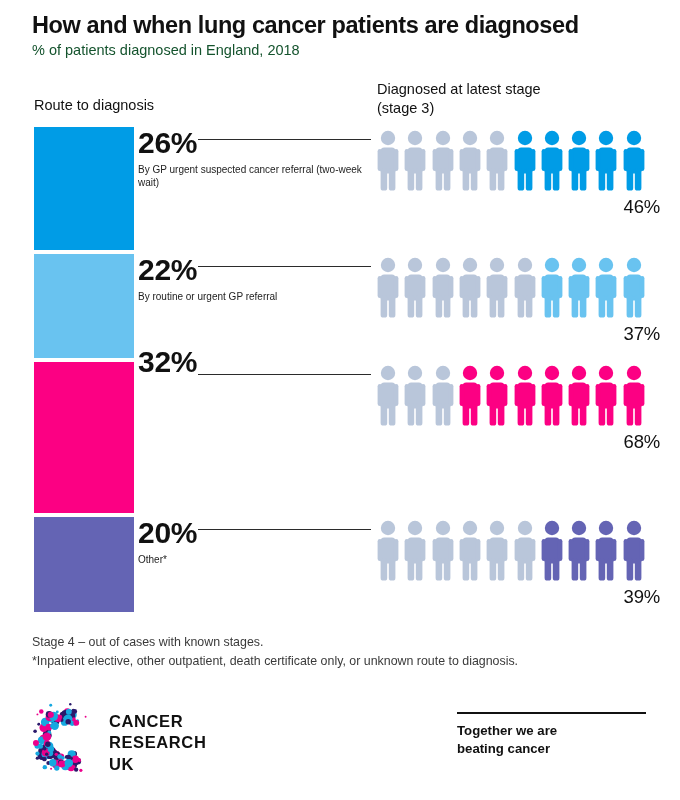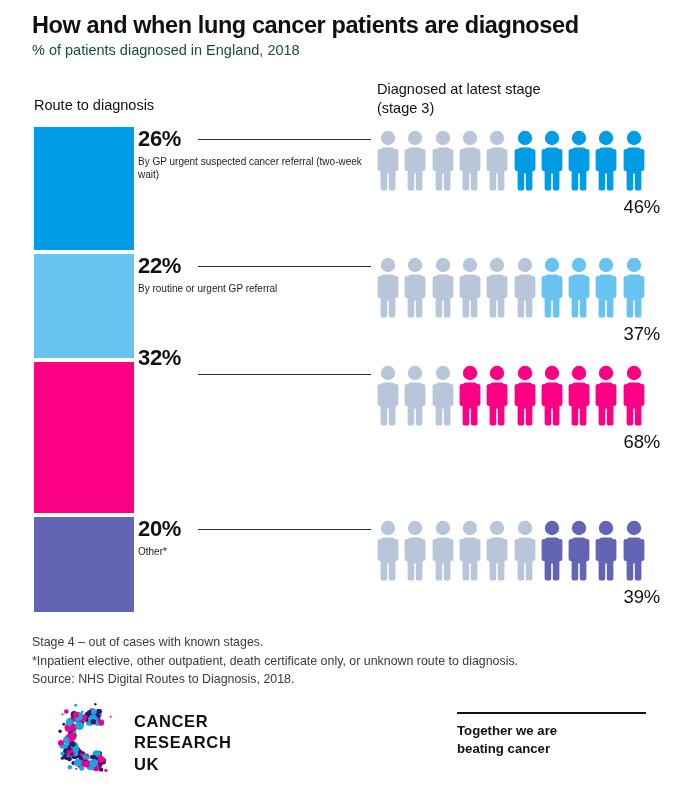--- a/index.html
+++ b/index.html
@@ -67,21 +67,21 @@
     display: block;
   }
 
   
   .row-label {
     position: absolute;
     left: 138px;
     width: 240px;
   }
   .row-pct {
-    font-size: 22px;
+    font-size: 30px;
     font-weight: bold;
     color: #111111;
     letter-spacing: -0.3px;
     line-height: 1;
     display: inline-block;
     vertical-align: middle;
   }
   .row-desc {
     font-size: 10px;
     color: #222222;
@@ -125,21 +125,21 @@
     width: 620px;
     font-size: 12.4px;
     color: #3a3a3a;
     line-height: 1.50;
   }
   #notes div { white-space: nowrap; }
 
   
   #logo {
     position: absolute;
-    left: 52px;
+    left: 27px;
     top: 702px;
     width: 200px;
     height: 74px;
   }
   #logo-mark { position: absolute; left: 0; top: 0; width: 74px; height: 74px; }
   #logo-text {
     position: absolute;
     left: 82px;
     top: 9px;
     font-size: 16.5px;
@@ -690,21 +690,20 @@
           </g>
         </svg>
       </div>
     </div>
     <div class="picto-pct" style="top: 586.4px;">39%</div>
   </div>
 
 <div id="notes">
     <div>Stage 4 – out of cases with known stages.</div>
     <div>*Inpatient elective, other outpatient, death certificate only, or unknown route to diagnosis.</div>
-    <div>Source: NHS Digital Routes to Diagnosis, 2018.</div>
   </div>
 
 <div id="logo">
   <div id="logo-mark"><svg viewBox="0 0 74 74" width="74" height="74">
         <circle cx="19.41" cy="45.38" r="3.04" fill="#16a8e0"></circle>
         <circle cx="20.91" cy="52.96" r="4.16" fill="#16a8e0"></circle>
         <circle cx="46.30" cy="8.73" r="1.91" fill="#2b1a6b"></circle>
         <circle cx="47.45" cy="51.45" r="2.51" fill="#2b1a6b"></circle>
         <circle cx="45.39" cy="12.85" r="4.34" fill="#16a8e0"></circle>
         <circle cx="29.42" cy="52.05" r="3.30" fill="#ec008c"></circle>

